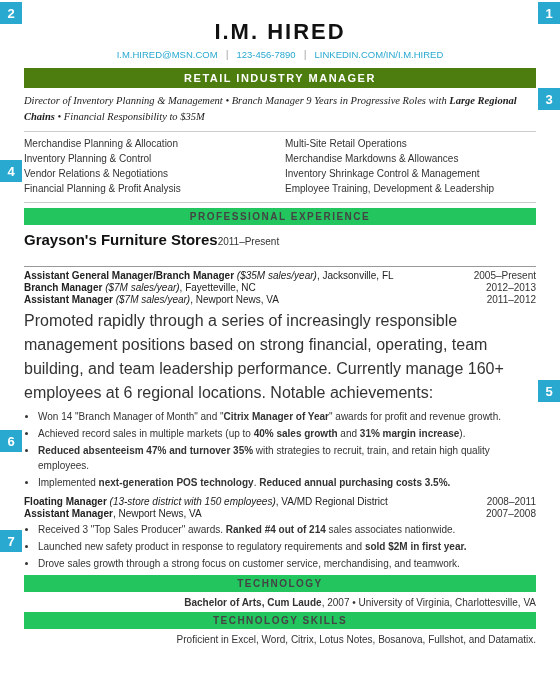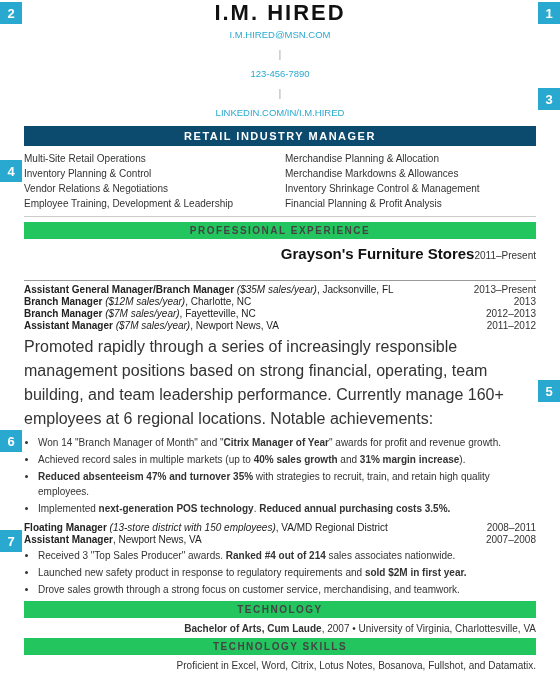--- a/index.html
+++ b/index.html
@@ -39,49 +39,48 @@
     .label-2 { top: 2px; left: 0; }
     .label-3 { top: 88px; right: 0; }
     .label-4 { top: 160px; left: 0; }
     .label-5 { top: 380px; right: 0; }
     .label-6 { top: 430px; left: 0; }
     .label-7 { top: 530px; left: 0; }
 
     
     .header {
       text-align: center;
-      padding: 0 24px 4px;
+      padding: 19px 24px 4px;
     }
     .header-name {
       font-size: 22px;
       font-weight: bold;
       letter-spacing: 2px;
       text-transform: uppercase;
       font-family: Arial, sans-serif;
       color: #111;
     }
     .header-contact {
       display: flex;
       justify-content: center;
       align-items: center;
       gap: 8px;
       margin-top: 3px;
       font-size: 9.5px;
       font-family: Arial, sans-serif;
       color: #29a9d0;
-      flex-direction: column;
     }
     .header-contact .sep {
       color: #aaa;
       font-size: 11px;
     }
 
     
     .title-bar {
-      background: #0c4a6e;
+      background: #4d7c0f;
       text-align: center;
       padding: 4px 0;
       color: #fff;
       font-family: Arial, sans-serif;
       font-size: 11px;
       font-weight: bold;
       letter-spacing: 1.5px;
       margin: 4px 24px;
     }
 
@@ -124,21 +123,21 @@
       color: #444;
       margin: 4px 24px;
     }
 
     
     .company-block {
       margin: 6px 24px 4px;
     }
     .company-header {
       display: flex;
-      justify-content: flex-end;
+      justify-content: flex-start;
       align-items: baseline;
       border-bottom: 1px solid #999;
       padding-bottom: 18px;
       margin-bottom: 3px;
     }
     .company-name {
       font-size: 15px;
       font-weight: bold;
       font-family: Arial, sans-serif;
       color: #111;
@@ -222,47 +221,46 @@
       <span>I.M.HIRED@MSN.COM</span>
       <span class="sep">|</span>
       <span>123-456-7890</span>
       <span class="sep">|</span>
       <span>LINKEDIN.COM/IN/I.M.HIRED</span>
     </div>
   </div>
 
   <div class="title-bar">RETAIL INDUSTRY MANAGER</div>
 
+  <div class="summary">
+    <span>Director of Inventory Planning &amp; Management • Branch Manager 9 Years in Progressive Roles with <strong>Large Regional Chains</strong> • Financial Responsibility to $35M</span>
+  </div>
 
   <div class="skills-grid">
+    <div class="skill-item">Merchandise Planning &amp; Allocation</div>
     <div class="skill-item">Multi-Site Retail Operations</div>
-    <div class="skill-item">Merchandise Planning &amp; Allocation</div>
     <div class="skill-item">Inventory Planning &amp; Control</div>
     <div class="skill-item">Merchandise Markdowns &amp; Allowances</div>
     <div class="skill-item">Vendor Relations &amp; Negotiations</div>
     <div class="skill-item">Inventory Shrinkage Control &amp; Management</div>
+    <div class="skill-item">Financial Planning &amp; Profit Analysis</div>
     <div class="skill-item">Employee Training, Development &amp; Leadership</div>
-    <div class="skill-item">Financial Planning &amp; Profit Analysis</div>
   </div>
 
   <div class="section-header">PROFESSIONAL EXPERIENCE</div>
 
   <div class="company-block">
     <div class="company-header">
       <span class="company-name">Grayson's Furniture Stores</span>
       <span class="company-dates">2011–Present</span>
     </div>
 
     <div class="role-row">
       <span class="role-title"><b>Assistant General Manager/Branch Manager</b> <i>($35M sales/year)</i>, Jacksonville, FL</span>
-      <span class="role-date">2013–Present</span>
-    </div>
-    <div class="role-row">
-      <span class="role-title"><b>Branch Manager</b> <i>($12M sales/year)</i>, Charlotte, NC</span>
-      <span class="role-date">2013</span>
+      <span class="role-date">2005–Present</span>
     </div>
     <div class="role-row">
       <span class="role-title"><b>Branch Manager</b> <i>($7M sales/year)</i>, Fayetteville, NC</span>
       <span class="role-date">2012–2013</span>
     </div>
     <div class="role-row">
       <span class="role-title"><b>Assistant Manager</b> <i>($7M sales/year)</i>, Newport News, VA</span>
       <span class="role-date">2011–2012</span>
     </div>
 

